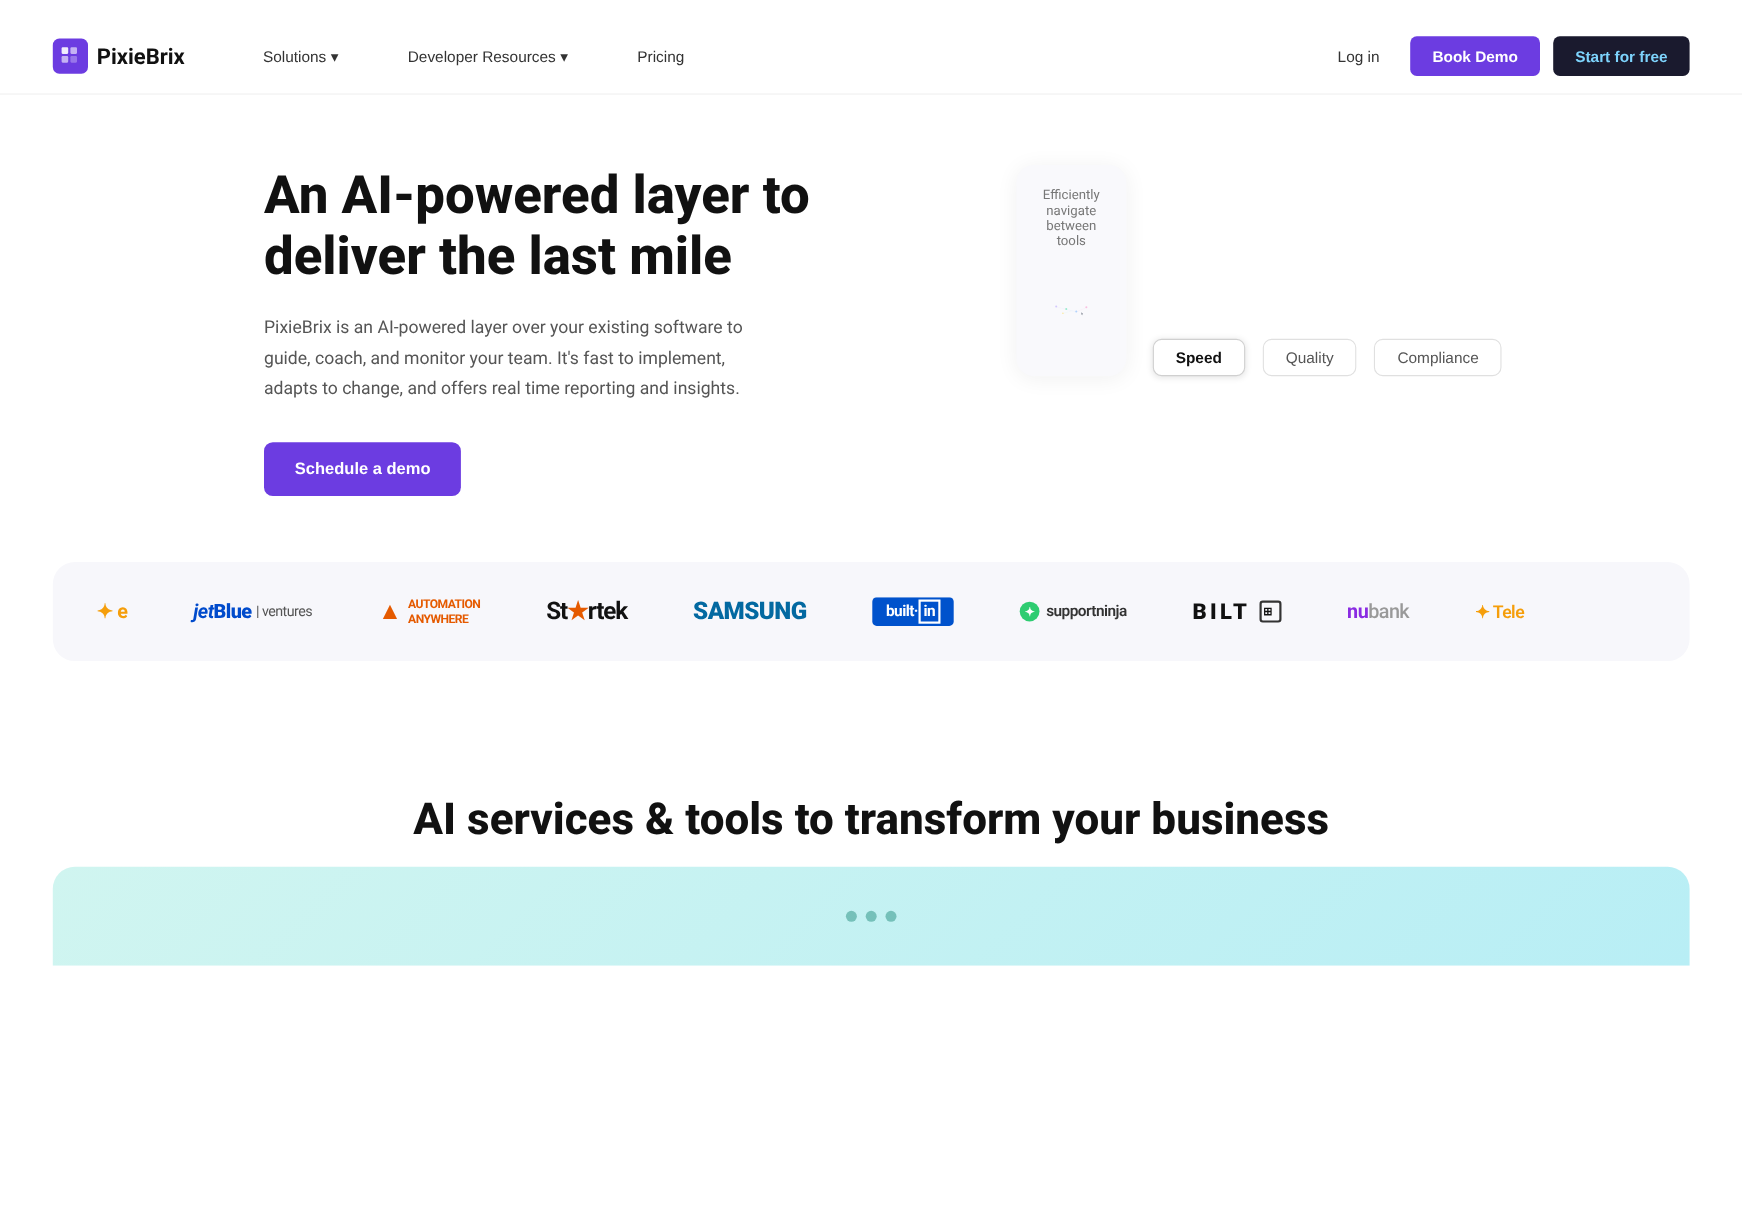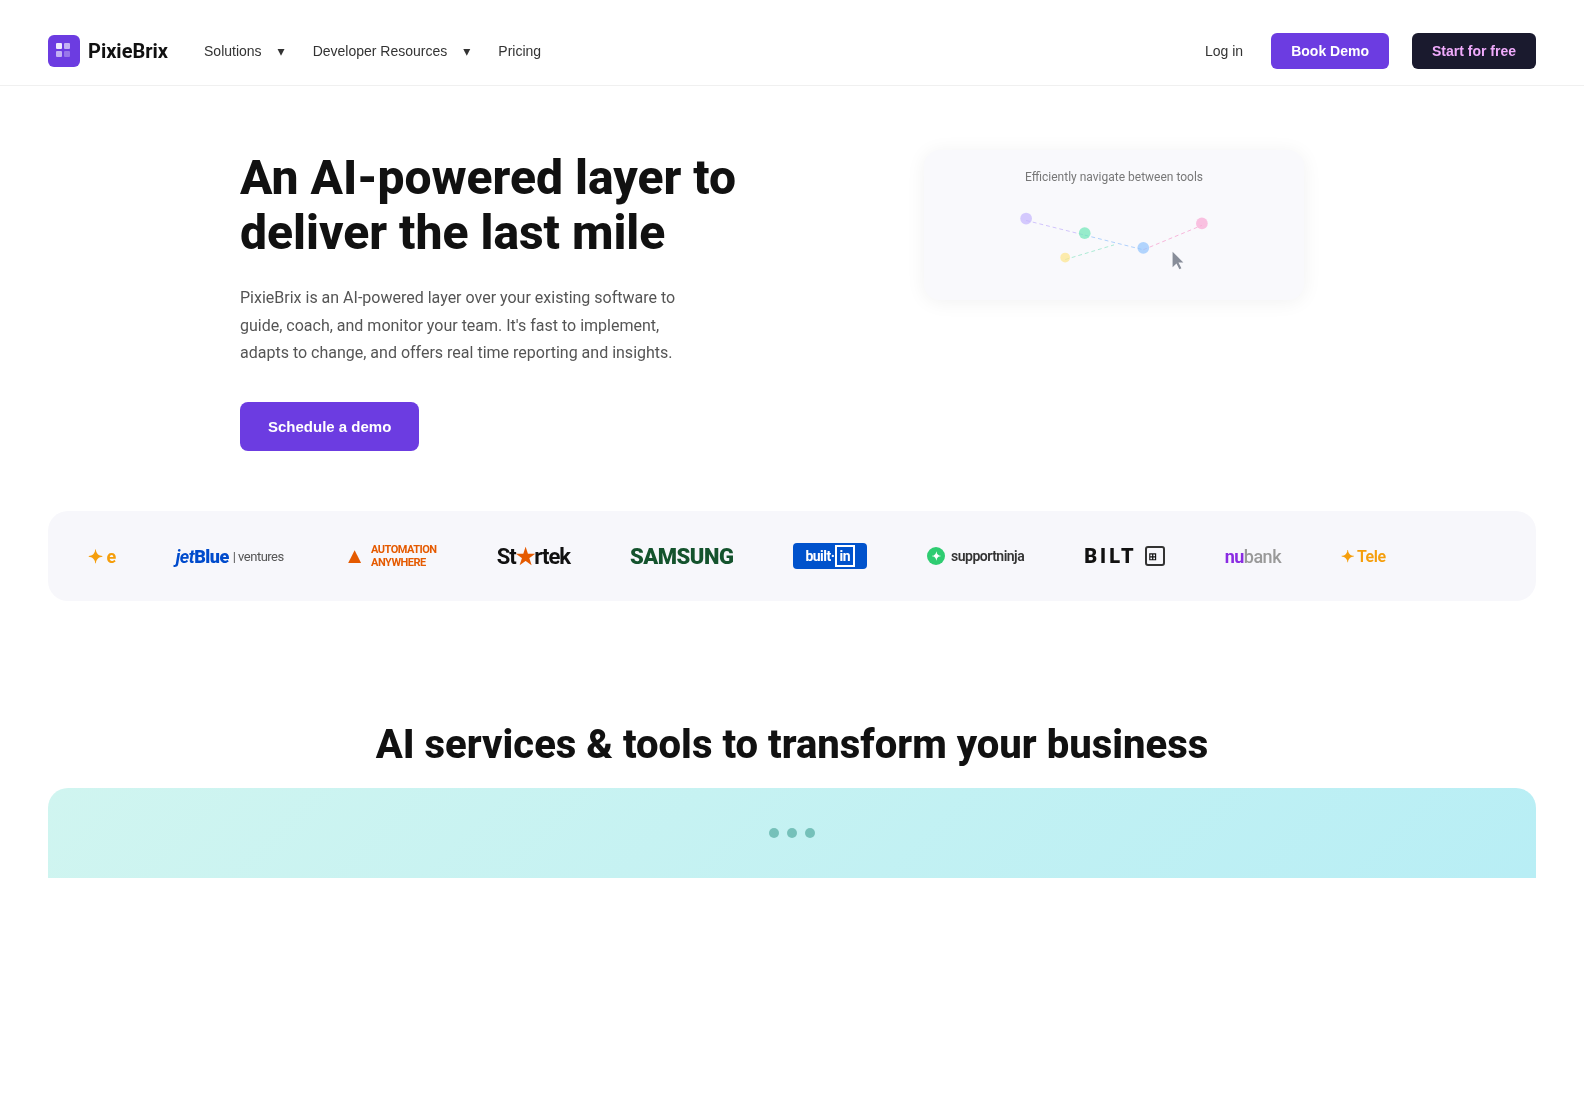--- a/index.html
+++ b/index.html
@@ -14,31 +14,31 @@
     .nav-left { display: flex; align-items: center; gap: 36px; }
     .logo { display: flex; align-items: center; gap: 8px; font-size: 20px; font-weight: 700; color: #111; text-decoration: none; }
     .logo-icon {
       width: 32px; height: 32px; background: #6c3ce1; border-radius: 6px;
       display: flex; align-items: center; justify-content: center;
     }
     .logo-icon svg { width: 18px; height: 18px; }
     .nav-links { display: flex; align-items: center; gap: 28px; }
     .nav-link {
       font-size: 14px; color: #333; text-decoration: none; cursor: pointer;
-      display: flex; align-items: center; gap: 16px; background: none; border: none;
+      display: flex; align-items: center; gap: 4px; background: none; border: none; margin-left: 35px;
     }
     .nav-right { display: flex; align-items: center; gap: 12px; }
     .btn-login { font-size: 14px; color: #333; background: none; border: none; cursor: pointer; padding: 8px 16px; }
     .btn-demo {
       background: #6c3ce1; color: #fff; border: none; border-radius: 6px;
       padding: 10px 20px; font-size: 14px; font-weight: 600; cursor: pointer;
     }
     .btn-start {
-      background: #1a1a2e; color: #f0abfc; border: none; border-radius: 6px;
-      padding: 10px 20px; font-size: 14px; font-weight: 600; cursor: pointer; margin-left: 11px;
+      background: #1a1a2e; color: #7dd3fc; border: none; border-radius: 6px;
+      padding: 10px 20px; font-size: 14px; font-weight: 600; cursor: pointer;
     }
 
     
     .hero {
       display: flex; align-items: flex-start; justify-content: space-between;
       padding: 80px 48px 60px;
       max-width: 1200px; margin: 0 auto;
     }
     .hero-left { max-width: 520px; }
     .hero-title { font-size: 48px; font-weight: 800; line-height: 1.15; color: #111; margin-bottom: 24px; }
@@ -73,21 +73,21 @@
     }
     .logos-track {
       display: flex; align-items: center; gap: 60px;
       overflow: hidden; white-space: nowrap;
     }
     .logo-item {
       display: inline-flex; align-items: center; flex-shrink: 0;
       font-size: 18px; font-weight: 700; color: #333; letter-spacing: -0.5px;
     }
     .logo-item.jetblue { color: #004bcc; }
-    .logo-item.samsung { color: #14532d; font-size: 22px; font-weight: 900; }
+    .logo-item.samsung { color: #0369a1; font-size: 22px; font-weight: 900; }
     .logo-item.startek { color: #111; font-size: 20px; }
     .logo-item.supportninja { color: #333; font-size: 13px; }
     .logo-item.bilt { color: #111; font-size: 18px; letter-spacing: 4px; }
     .logo-item.nubank { color: #8a2be2; font-size: 18px; }
     .logo-item.automation { color: #e55a00; font-size: 12px; font-weight: 700; }
 
     
     .section-title {
       text-align: center; font-size: 40px; font-weight: 800; color: #111;
       padding: 60px 48px 20px;
@@ -165,20 +165,25 @@
           <circle cx="140" cy="33" r="6" fill="#6ee7b7" opacity="0.7"></circle>
           <circle cx="200" cy="48" r="6" fill="#93c5fd" opacity="0.7"></circle>
           <circle cx="260" cy="23" r="6" fill="#f9a8d4" opacity="0.7"></circle>
           <circle cx="120" cy="58" r="5" fill="#fde68a" opacity="0.7"></circle>
 
           <polygon points="230,52 230,68 234,64 237,70 239,69 236,63 241,63" fill="#6b7280" opacity="0.8"></polygon>
         </svg>
       </div>
     </div>
 
+    <div class="tabs-row">
+      <button class="tab-btn active">Speed</button>
+      <button class="tab-btn">Quality</button>
+      <button class="tab-btn">Compliance</button>
+    </div>
   </div>
 </div>
 
 <div class="logos-section">
   <div class="logos-track">
 
     <div class="logo-item" style="color:#f59e0b; margin-left: 40px;">
       <span>✦ e</span>
     </div>
 

